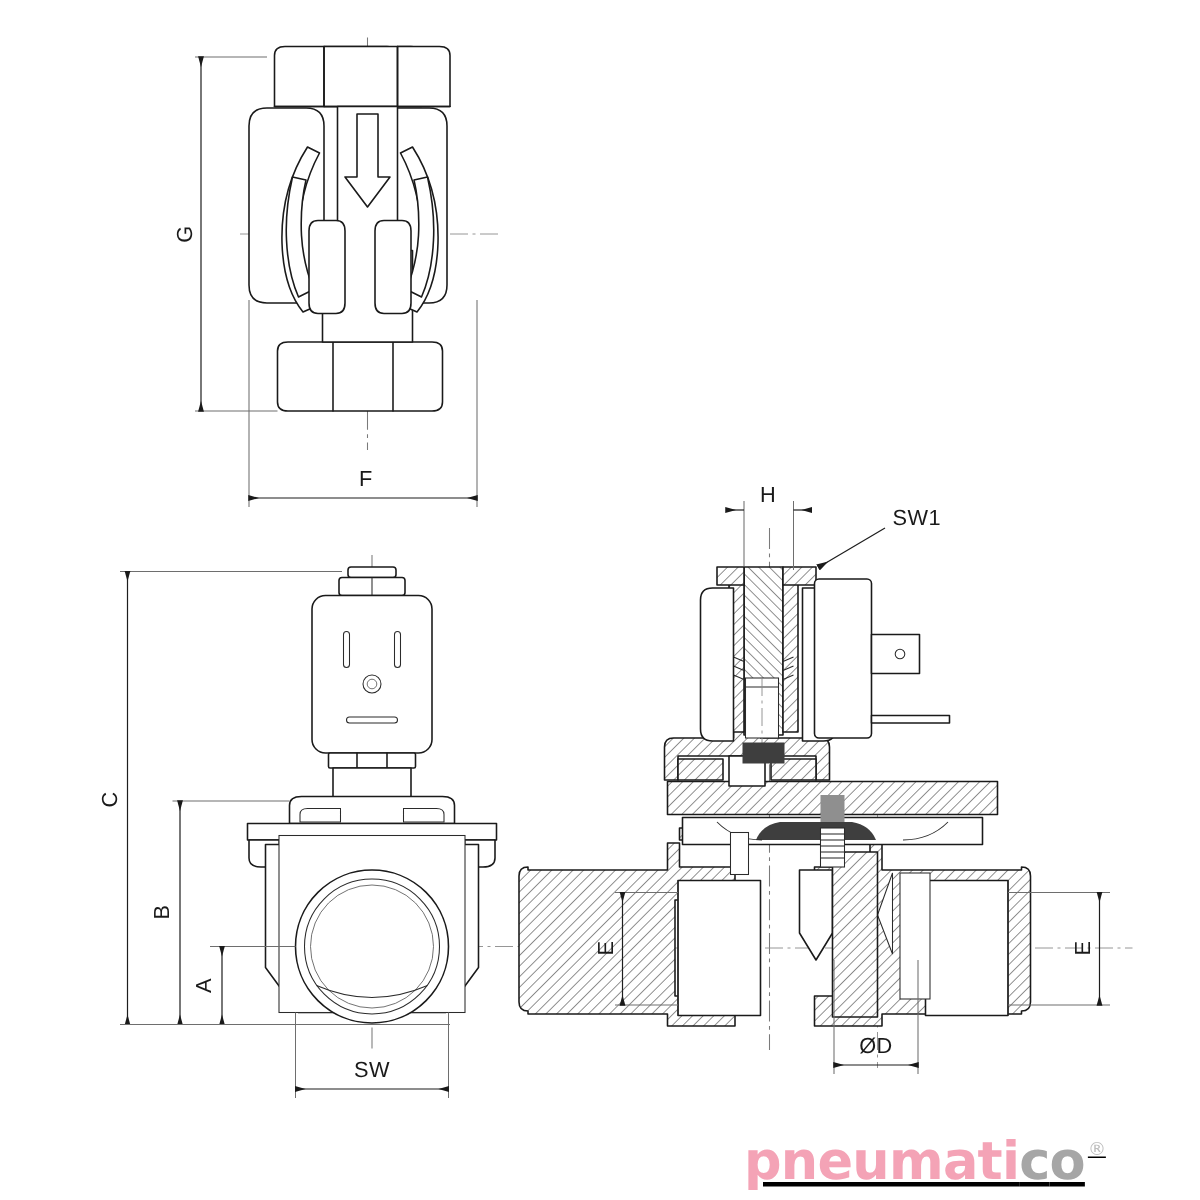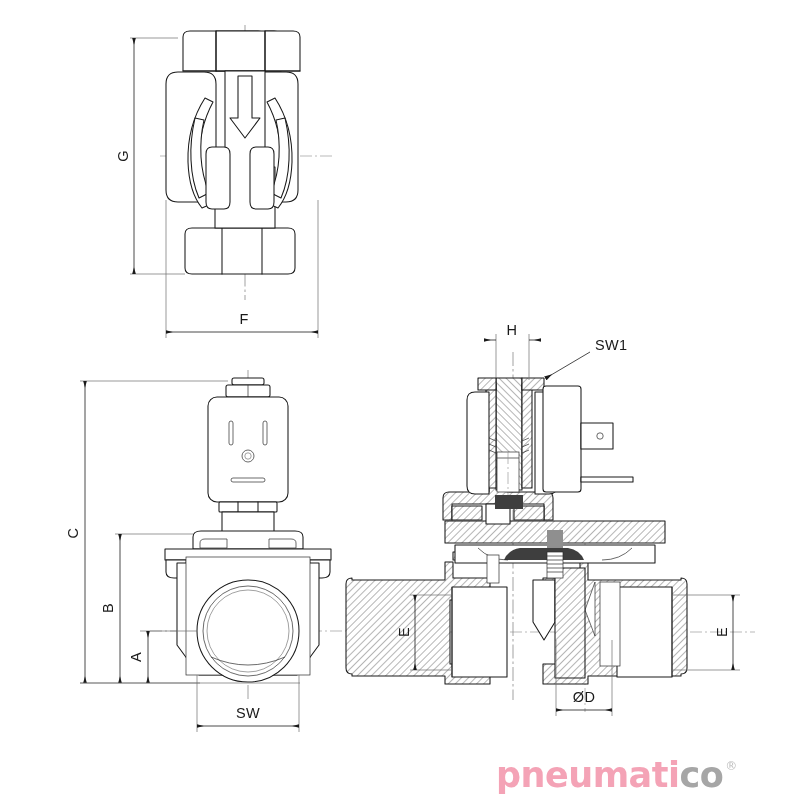--- a/index.html
+++ b/index.html
@@ -30,20 +30,21 @@
     font-family:"Liberation Sans", sans-serif;
     font-size:14.5px;fill:#1a1a1a;
     text-anchor:middle;dominant-baseline:middle;
     letter-spacing:0.3px;
   }
 
   #logo{
     position:absolute;left:496px;top:758px;
     height:34px;display:flex;align-items:flex-start;
     user-select:none;
+    text-decoration:underline;
   }
   .logo-word{
     font-family:"DejaVu Sans", sans-serif;
     font-weight:bold;
     font-size:35px;
     line-height:34px;
     letter-spacing:-0.5px;
   }
   .logo-pink{color:#f4a3b6;}
   .logo-gray{color:#a6a6a6;}

